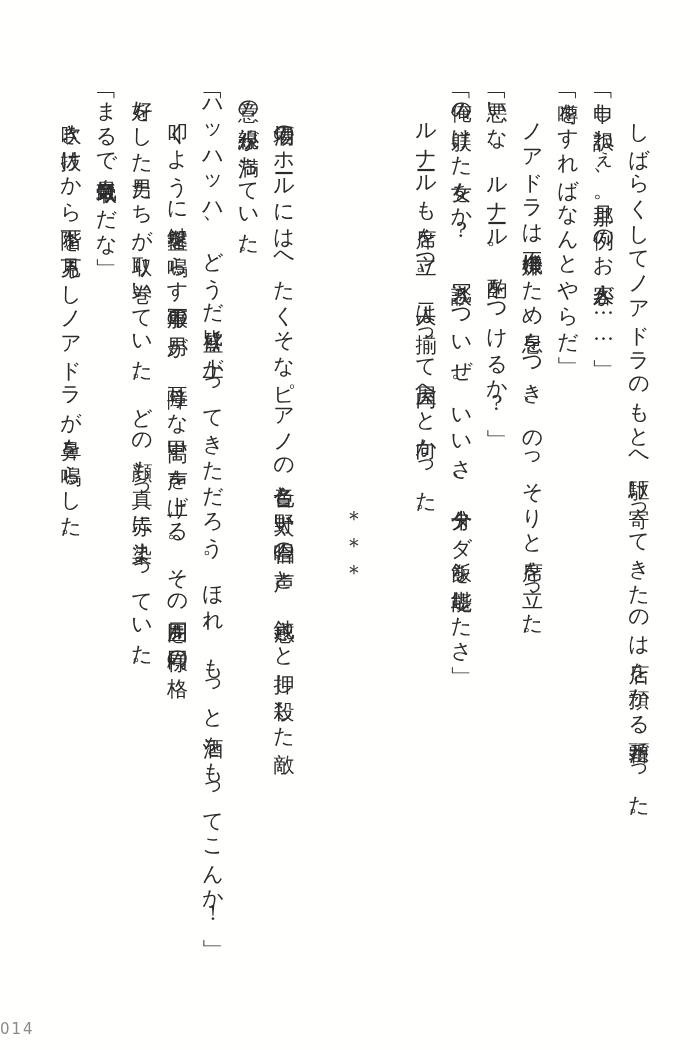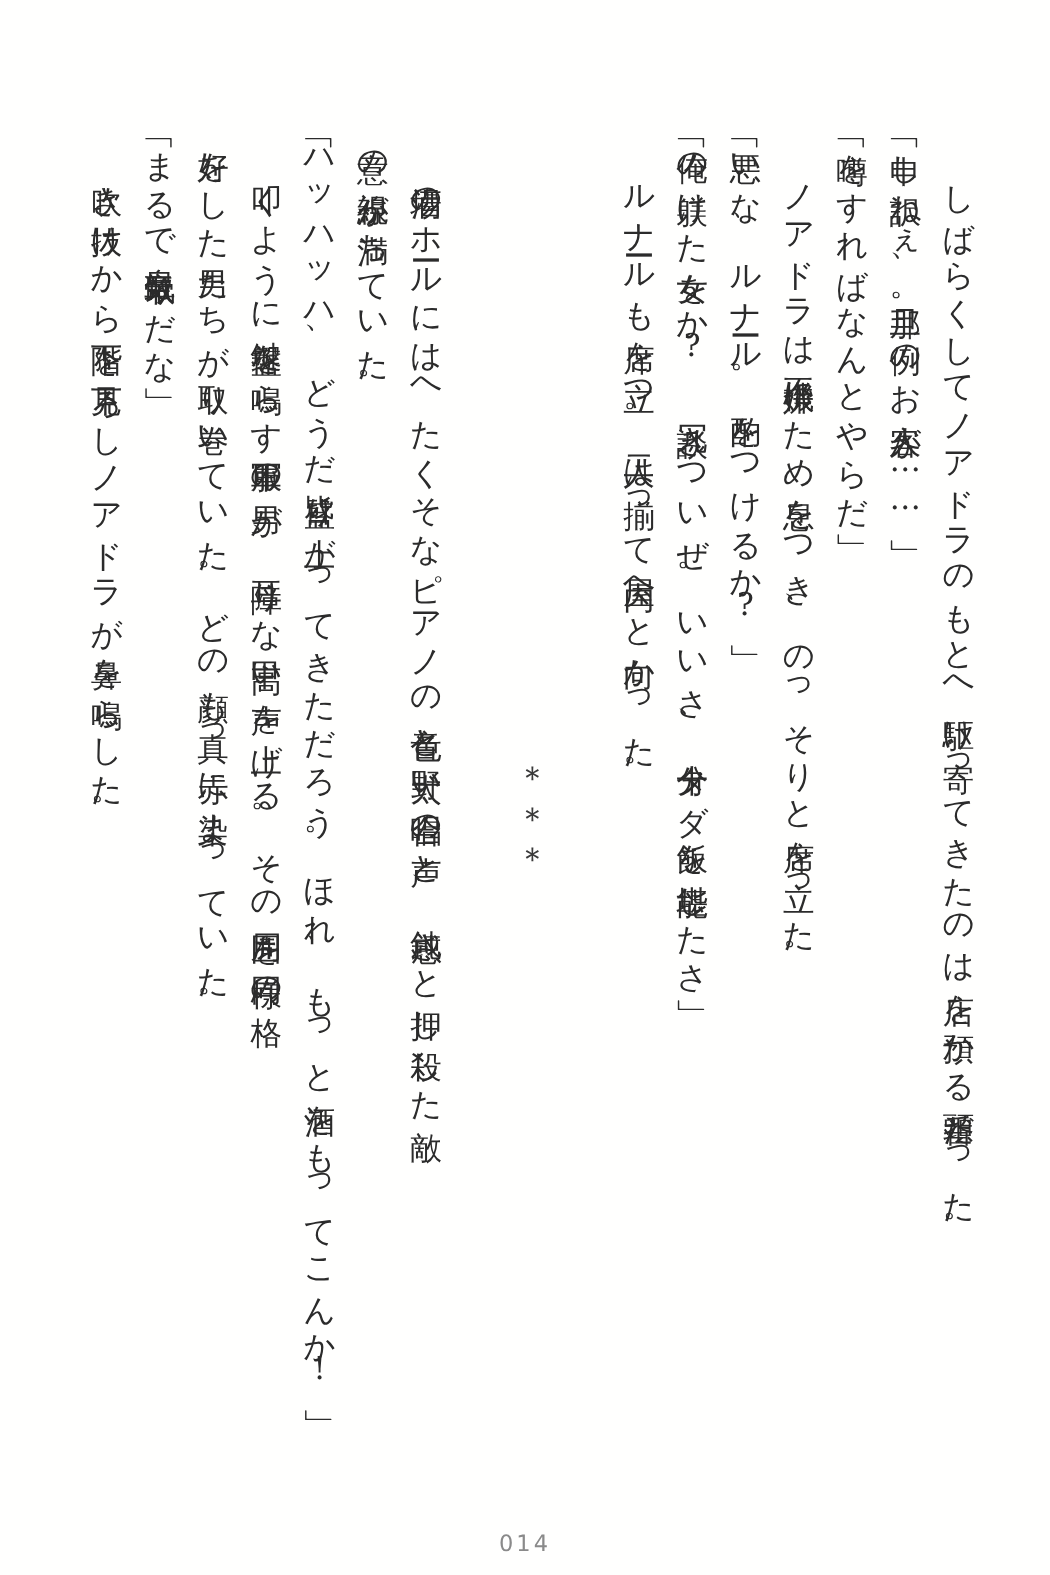--- a/index.html
+++ b/index.html
@@ -37,21 +37,20 @@
     text-align: center;
     letter-spacing: 5px;
     color: #3a3a3a;
     font-size: 22px;
   }
   .tline.blank { }
   .page-number {
     position: absolute;
     bottom: 12px;
     left: 0; right: 0;
-    text-align: center;
     font-family: "DejaVu Sans", "Liberation Sans", sans-serif;
     font-size: 15px;
     color: #8a8a8a;
     letter-spacing: 2px;
   }
 </style>
 </head>
 <body>
 
 <div class="page">

